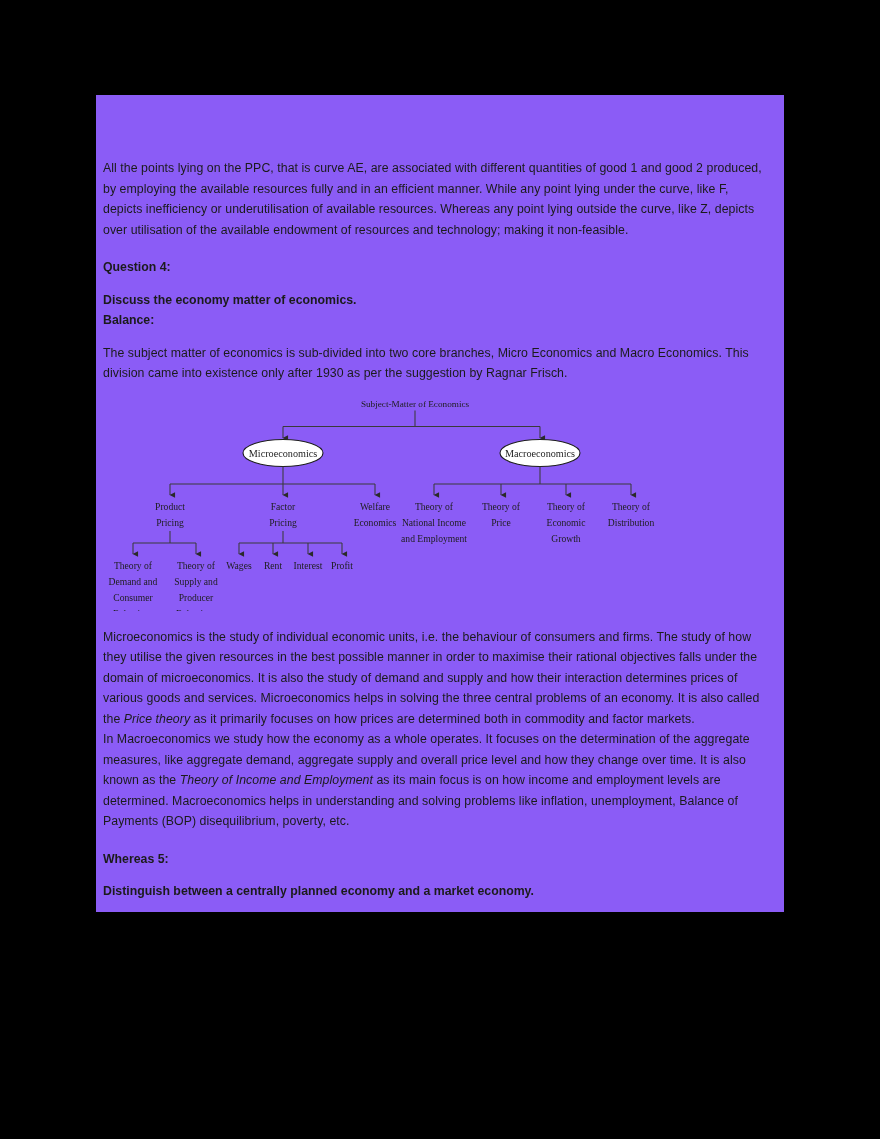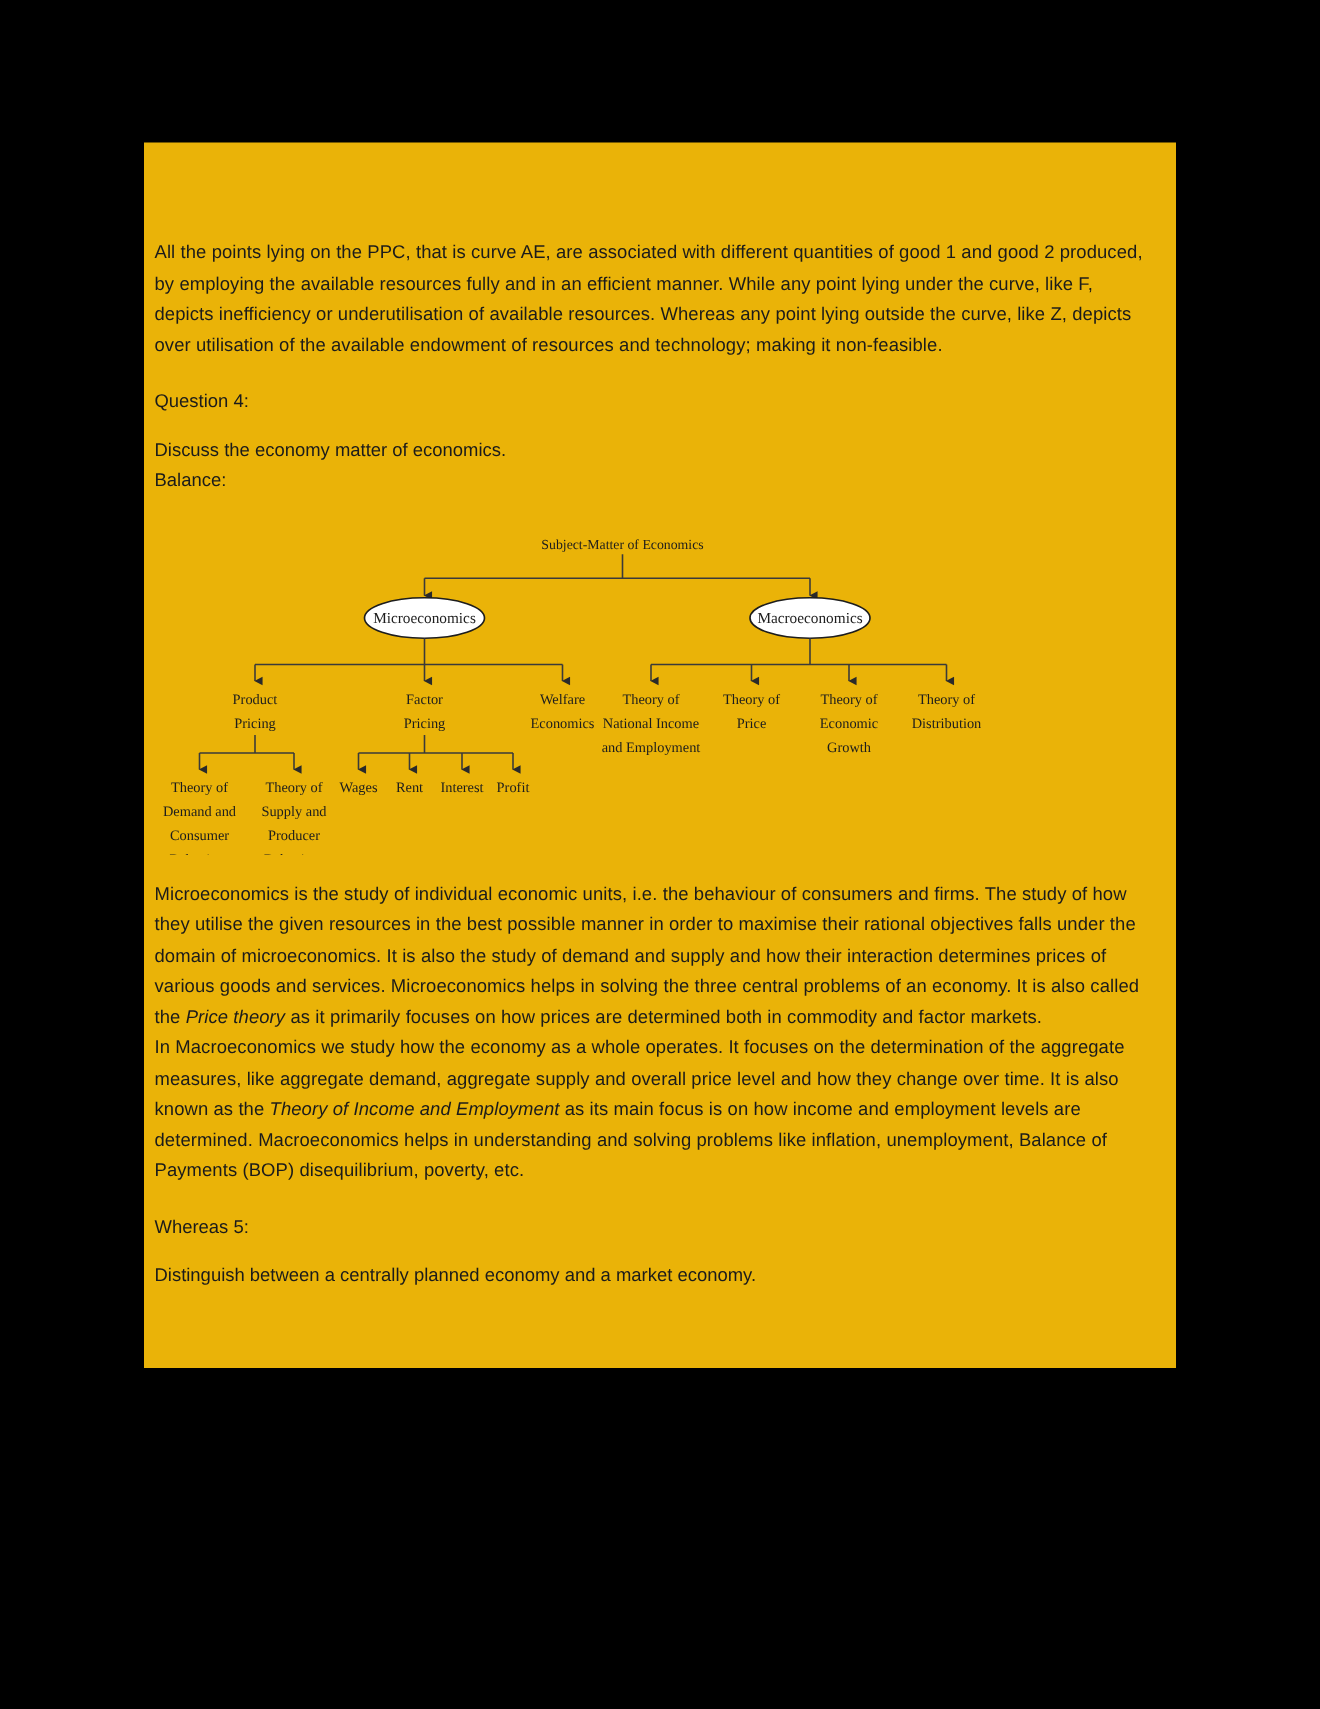--- a/index.html
+++ b/index.html
@@ -16,21 +16,21 @@
     overflow: hidden;
   }
 
   
   #page-sheet {
     position: absolute;
     left: 96px;
     top: 95px;
     width: 688px;
     height: 817px;
-    background: #eab308;
+    background: #8b5cf6;
     overflow: hidden;
   }
 
   #page-body {
     position: absolute;
     left: 7px;
     top: 0;
     width: 667px;
   }
 
@@ -50,20 +50,21 @@
   .gap-lg { height: 22px; }
   .gap-md { height: 17px; }
   .gap-sm { height: 12px; }
 
   .qline {
     font-family: "Liberation Sans", sans-serif;
     font-size: 12.3px;
     line-height: 20.5px;
     color: #1b1b1b;
     margin: 0;
+    font-weight: bold;
   }
 
   
   #diagram-wrap {
     position: relative;
     width: 667px;
     height: 215px;
     margin: 0;
   }
   #diagram-svg {
@@ -106,20 +107,21 @@
 
     <p class="qline">Question 4:</p>
 
     <div class="gap-sm"></div>
 
     <p class="qline">Discuss the economy matter of economics.</p>
     <p class="qline">Balance:</p>
 
     <div class="gap-sm"></div>
 
+    <p class="para">The subject matter of economics is sub-divided into two core branches, Micro Economics and Macro Economics. This division came into existence only after 1930 as per the suggestion by Ragnar Frisch.</p>
 
     <div class="gap-sm"></div>
 
 
     <div id="diagram-wrap">
       <svg id="diagram-svg" width="667" height="215" viewBox="0 0 667 215" xmlns="http://www.w3.org/2000/svg">
         <defs>
           <marker id="arrowhead" markerWidth="7" markerHeight="7" refX="3" refY="5.4" orient="auto">
             <path d="M 0.3 0.6 L 3 5.8 L 5.7 0.6 Z" fill="#2a2a2a"></path>
           </marker>

